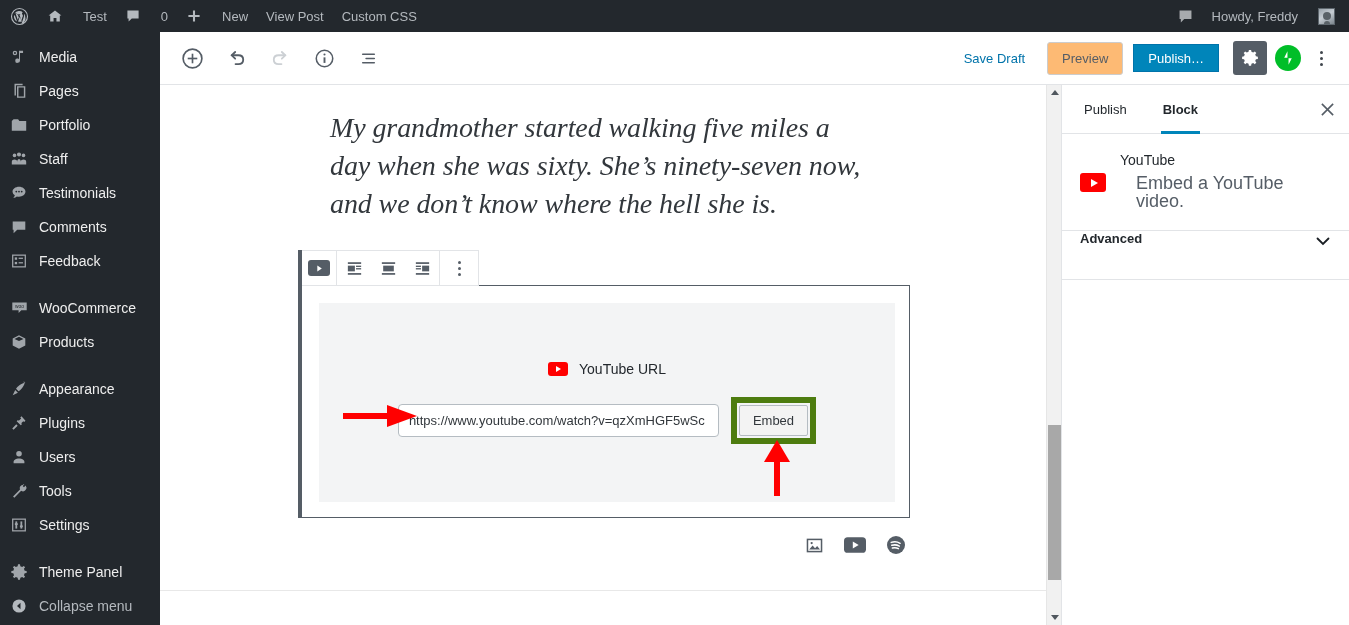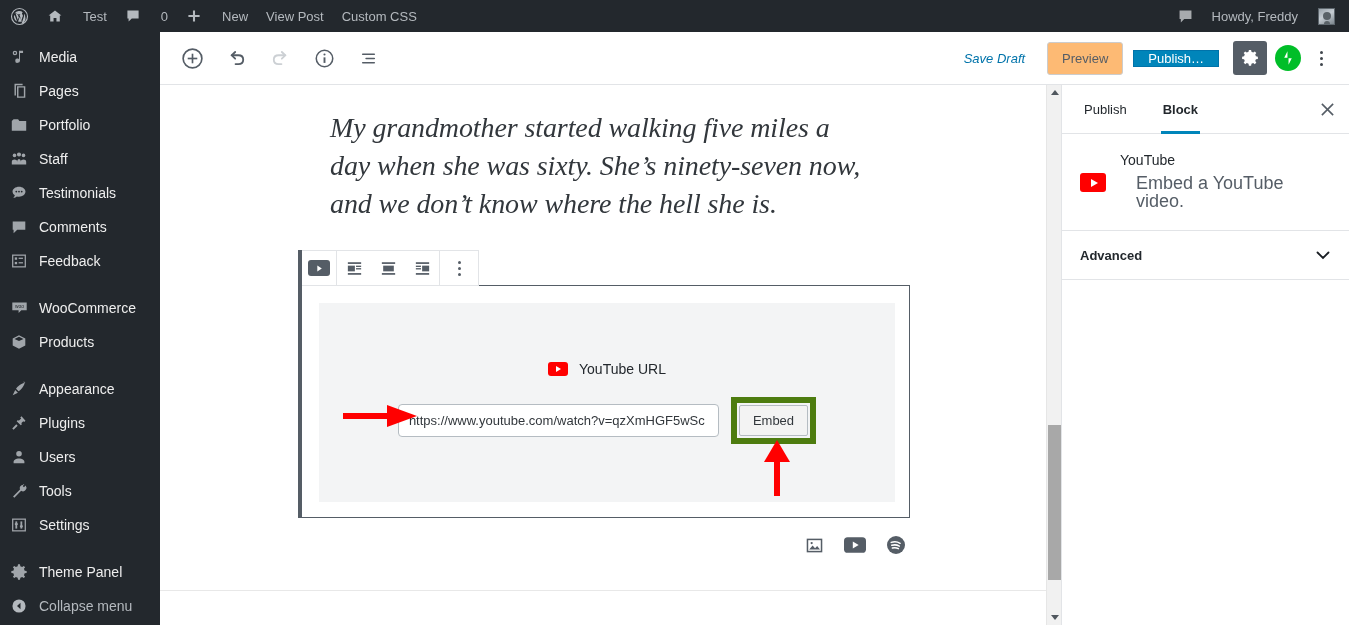--- a/index.html
+++ b/index.html
@@ -87,38 +87,38 @@
     background: none; border: none;
   }
   .icon-btn.disabled { color: #ccd0d4; cursor: default; }
   .hdr-right {
     margin-left: auto;
     display: flex; align-items: center; gap: 0;
     padding-right: 12px;
   }
   .savedraft {
     color: #0073aa; font-size: 13px; cursor: pointer;
-    padding: 6px 10px; margin-right: 12px; font-style: italic;
+    padding: 6px 10px; margin-right: 12px;
   }
   .btn-preview {
     font-family: "Liberation Sans", sans-serif;
     font-size: 13px; color: #555d66;
     background: #fdba74;
     border: 1px solid #cccccc;
     border-radius: 3px;
     height: 33px; padding: 0 14px;
     cursor: pointer; margin-right: 10px;
   }
   .btn-publish {
     font-family: "Liberation Sans", sans-serif;
     font-size: 13px; color: #ffffff;
     background: #0085ba;
     border: 1px solid #0073aa;
     border-radius: 0;
-    height: 17px; padding: 0 14px;
+    height: 28px; padding: 0 14px;
     cursor: pointer; margin-right: 14px;
   }
   .gear-btn {
     width: 34px; height: 34px; border-radius: 3px;
     background: #555d66; color: #ffffff;
     display: flex; align-items: center; justify-content: center;
     cursor: pointer; margin-right: 8px;
   }
   .jetpack-btn {
     width: 26px; height: 26px; border-radius: 50%;
@@ -341,21 +341,21 @@
   .bc-icon span {
     width: 0; height: 0;
     border-left: 7px solid #ffffff;
     border-top: 4.5px solid transparent;
     border-bottom: 4.5px solid transparent;
     margin-left: 2px;
   }
   .bc-title { font-size: 14px; color: #23282d; margin-bottom: 6px; }
   .bc-desc { font-size: 18px; color: #555d66; line-height: 18px; margin-left: 16px; }
   .accordion {
-    display: flex; align-items: center;
+    display: flex; align-items: flex-start;
     height: 49px; padding: 0 16px 0 18px;
     border-bottom: 1px solid #e2e4e7;
     cursor: pointer;
   }
   .acc-title { font-size: 13px; font-weight: bold; color: #23282d; }
   .acc-chev { margin-left: auto; color: #191e23; }
 </style>
 </head>
 <body>
 

